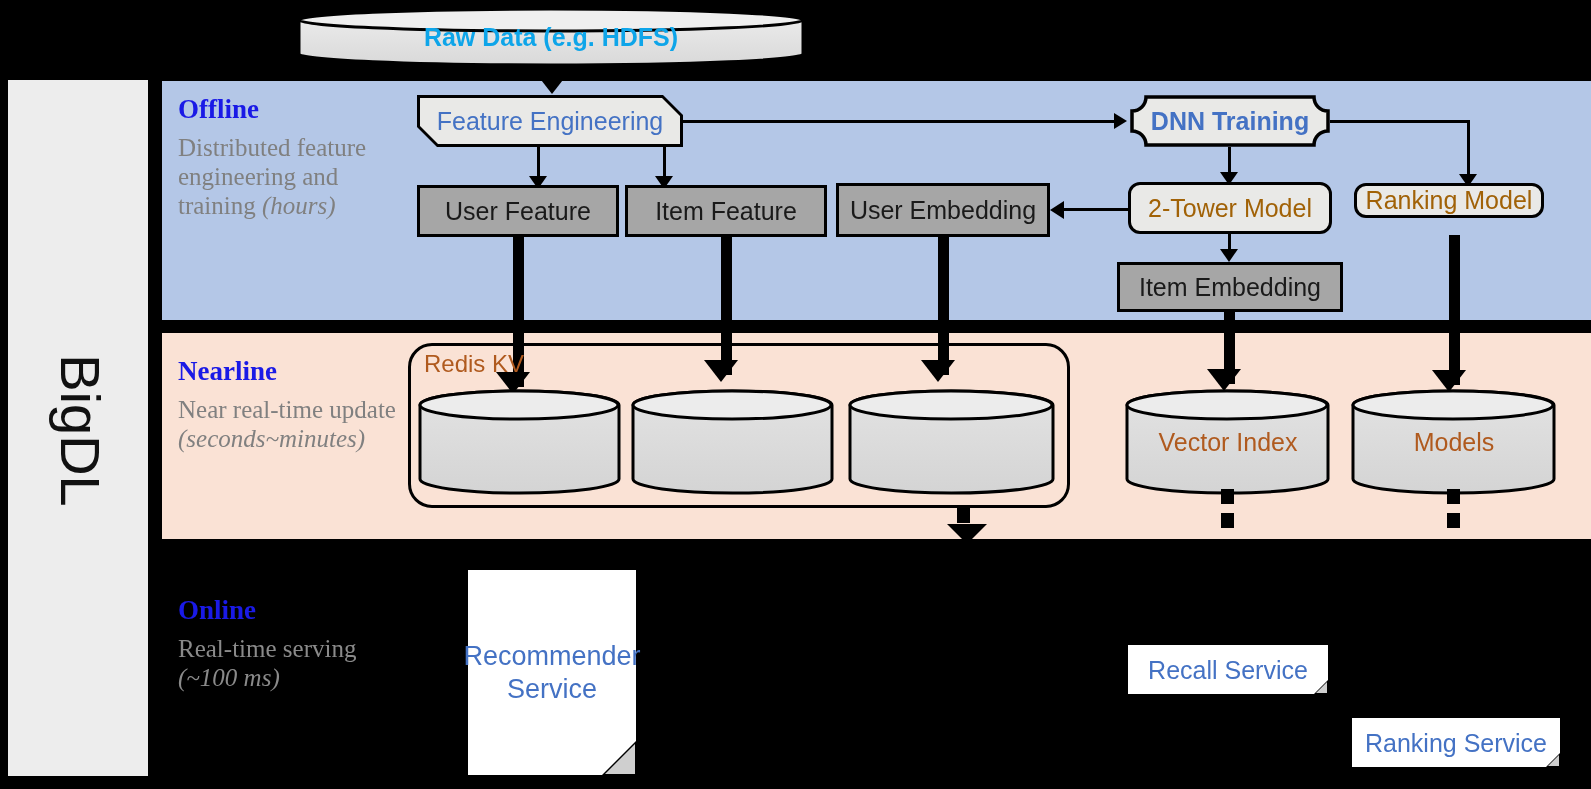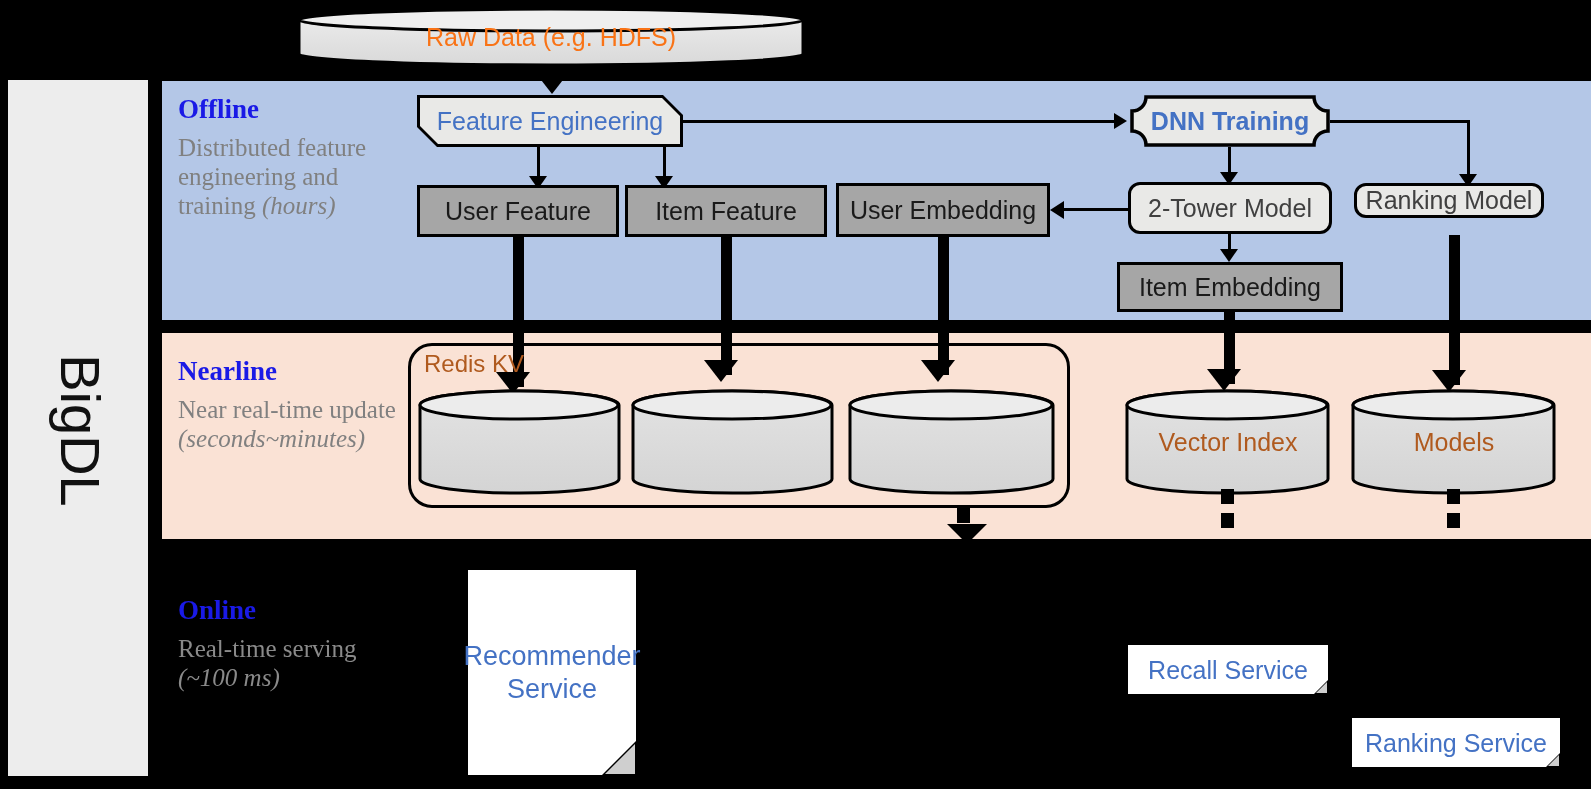--- a/index.html
+++ b/index.html
@@ -42,21 +42,21 @@
   .notch-outer{position:absolute;background:#000;
     -webkit-clip-path:polygon(0 0,calc(100% - 20px) 0,100% 20px,100% 100%,20px 100%,0 calc(100% - 20px));
     clip-path:polygon(0 0,calc(100% - 20px) 0,100% 20px,100% 100%,20px 100%,0 calc(100% - 20px));}
   .notch-outer > .notch-box{position:absolute;left:3px;top:3px;right:3px;bottom:3px;display:flex;align-items:center;justify-content:center;}
 
   
   .plaque{position:absolute;}
   .plaque svg{position:absolute;left:0;top:0;}
   .plaque .lbl{position:absolute;inset:0;display:flex;align-items:center;justify-content:center;font-size:25px;font-weight:bold;}
 
-  .round-box{background:#e9e9e7;border:3px solid #000;border-radius:12px;font-size:25px;color:#404040;}
+  .round-box{background:#e9e9e7;border:3px solid #000;border-radius:12px;font-size:25px;color:#a16207;}
 
   
   .cyl{position:absolute;}
   .cyl svg{position:absolute;left:0;top:0;}
   .cyl .lbl{position:absolute;inset:0;display:flex;align-items:center;justify-content:center;font-size:25px;color:#b05a1e;}
 
   
   #redis-container{position:absolute;left:408px;top:343px;width:662px;height:165px;
      border:3px solid #000;border-radius:24px;box-sizing:border-box;}
   #redis-label{position:absolute;left:424px;top:350px;font-size:24px;color:#b05a1e;}
@@ -121,21 +121,21 @@
     <svg width="510" height="62" viewBox="0 0 510 62">
       <defs>
           <linearGradient id="gcyl" x1="0" y1="0" x2="0" y2="1">
         <stop offset="0" stop-color="#eeeeee"></stop>
             <stop offset="1" stop-color="#d9d9d9"></stop>
       </linearGradient>
         </defs>
       <path d="M3,14 a252,11 0 0 1 504,0 L507,48 a252,11 0 0 1 -504,0 Z" fill="url(#gcyl)" stroke="#000" stroke-width="3"></path>
       <ellipse cx="255" cy="14" rx="252" ry="11" fill="#efefef" stroke="#000" stroke-width="3"></ellipse>
     </svg>
-    <div class="lbl" style="color:#f97316;">Raw Data (e.g. HDFS)</div>
+    <div class="lbl" style="color:#0ea5e9;font-weight:bold;">Raw Data (e.g. HDFS)</div>
   </div>
 
   <div class="ln thin-v" style="left:549px;top:66px;height:18px;width:5px;"></div>
   <div class="arrow-dn" style="left:538px;top:76px;border-left-width:14px;border-right-width:14px;border-top-width:18px;"></div>
 
   <div class="notch-outer" style="left:417px;top:95px;width:266px;height:52px;">
     <div class="notch-box">Feature Engineering</div>
   </div>
 
   <div class="plaque" style="left:1130px;top:95px;width:200px;height:52px;">

